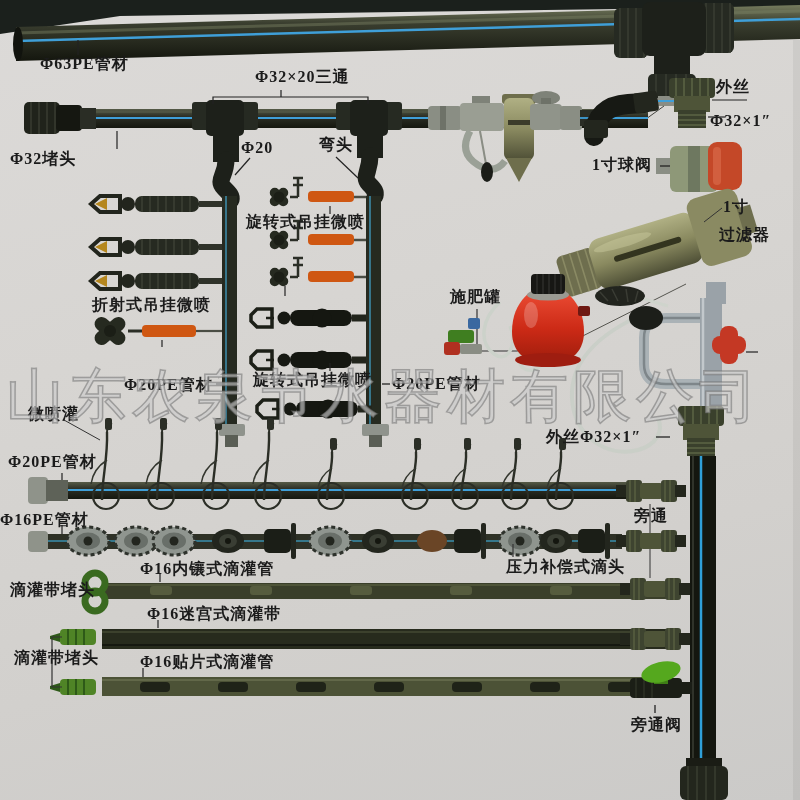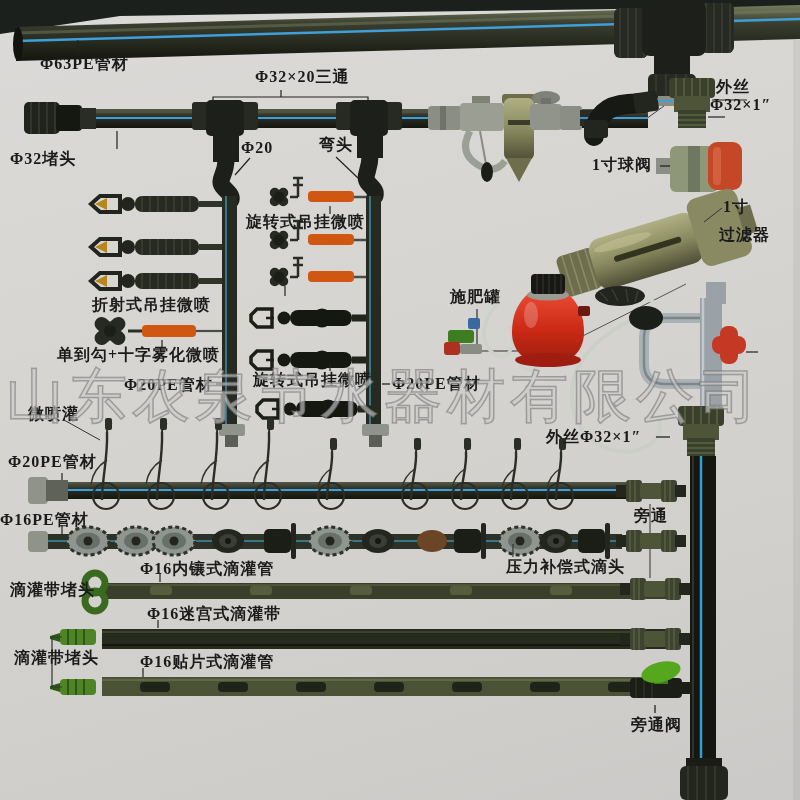--- a/index.html
+++ b/index.html
@@ -450,28 +450,27 @@
 
 <rect x="793" y="40" width="7" height="760" fill="#000000" opacity="0.05"></rect>
 </svg>
 
 <div class="lbl" style="left:40px;top:55px">Φ63PE管材</div>
 <div class="lbl" style="left:255px;top:68px">Φ32×20三通</div>
 <div class="lbl" style="left:10px;top:150px">Φ32堵头</div>
 <div class="lbl" style="left:241px;top:139px">Φ20</div>
 <div class="lbl" style="left:319px;top:136px">弯头</div>
 <div class="lbl" style="left:716px;top:78px">外丝</div>
-<div class="lbl" style="left:710px;top:96px">Φ32×1″</div>
+<div class="lbl" style="left:710px;top:112px">Φ32×1″</div>
 <div class="lbl" style="left:592px;top:156px">1寸球阀</div>
 <div class="lbl" style="left:246px;top:213px">旋转式吊挂微喷</div>
 <div class="lbl" style="left:723px;top:198px">1寸</div>
 <div class="lbl" style="left:719px;top:226px">过滤器</div>
 <div class="lbl" style="left:92px;top:296px">折射式吊挂微喷</div>
 <div class="lbl" style="left:450px;top:288px">施肥罐</div>
-<div class="lbl" style="left:57px;top:346px">单到勾+十字雾化微喷</div>
 <div class="lbl" style="left:253px;top:371px">旋转式吊挂微喷</div>
 <div class="lbl" style="left:124px;top:376px">Φ20PE管材</div>
 <div class="lbl" style="left:392px;top:375px">Φ20PE管材</div>
 <div class="lbl" style="left:28px;top:405px">微喷灌</div>
 <div class="lbl" style="left:546px;top:428px">外丝Φ32×1″</div>
 <div class="lbl" style="left:8px;top:453px">Φ20PE管材</div>
 <div class="lbl" style="left:0;top:511px">Φ16PE管材</div>
 <div class="lbl" style="left:634px;top:507px">旁通</div>
 <div class="lbl" style="left:140px;top:560px">Φ16内镶式滴灌管</div>
 <div class="lbl" style="left:506px;top:558px">压力补偿式滴头</div>

